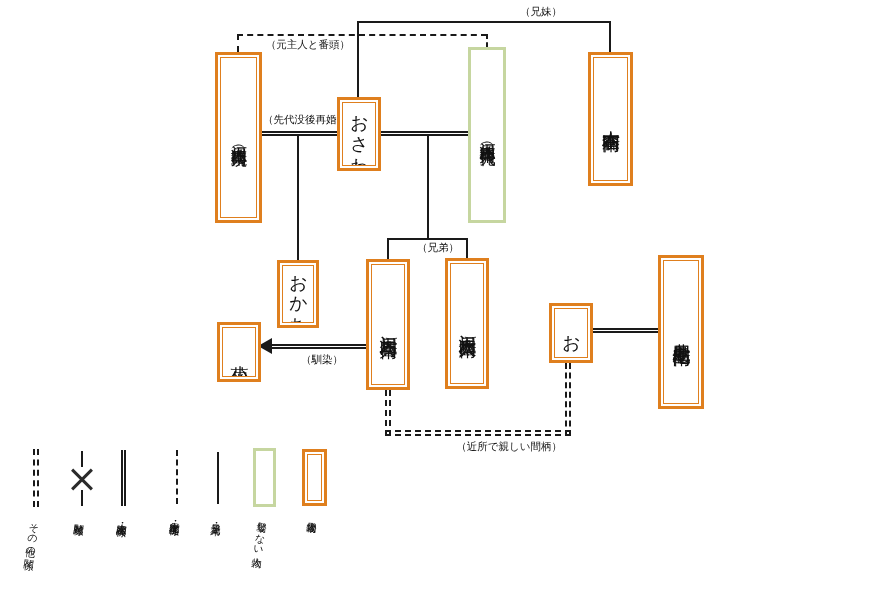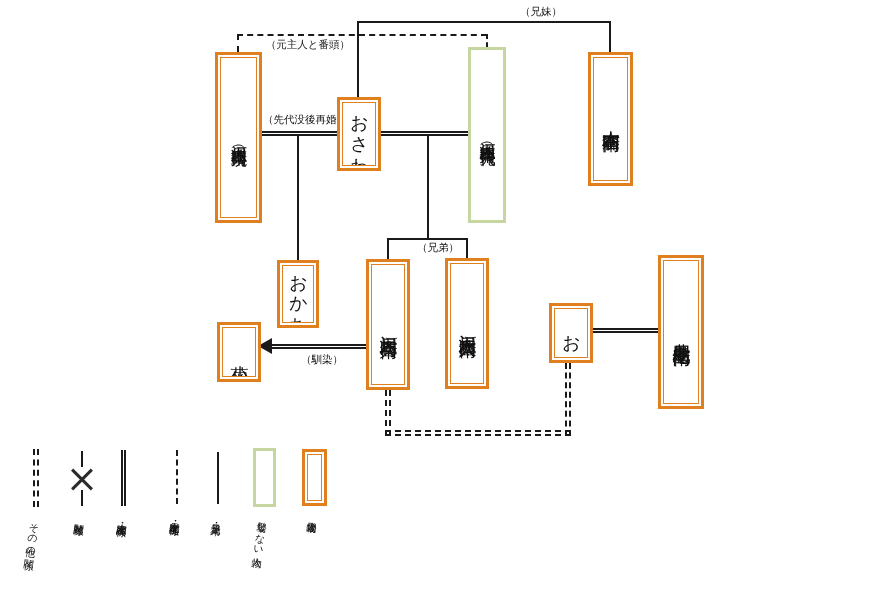--- a/index.html
+++ b/index.html
@@ -63,20 +63,21 @@
 
   <div class="dd-v" style="left:385px;top:390px;height:46px;"></div>
   <div class="dd-h" style="left:385px;top:430px;width:186px;"></div>
   <div class="dd-v" style="left:565px;top:363px;height:73px;"></div>
 
   <div class="elabel" style="left:462px;top:5px;width:100px;">（兄妹）</div>
   <div class="elabel" style="left:250px;top:38px;width:100px;">（元主人と番頭）</div>
   <div class="elabel" style="left:247px;top:113px;width:100px;">（先代没後再婚）</div>
   <div class="elabel" style="left:399px;top:241px;width:60px;">（兄弟）</div>
   <div class="elabel" style="left:283px;top:353px;width:60px;">（馴染）</div>
+  <div class="elabel" style="left:402px;top:440px;width:160px;">（近所で親しい間柄）</div>
 
   <div class="pbox" style="left:215px;top:52px;width:47px;height:171px;">
     <div class="inner">
         <span class="vtext small">河内屋徳兵衛（現）</span>
       </div>
   </div>
   <div class="pbox" style="left:337px;top:97px;width:44px;height:74px;">
     <div class="inner">
         <span class="vtext">おさわ</span>
       </div>

